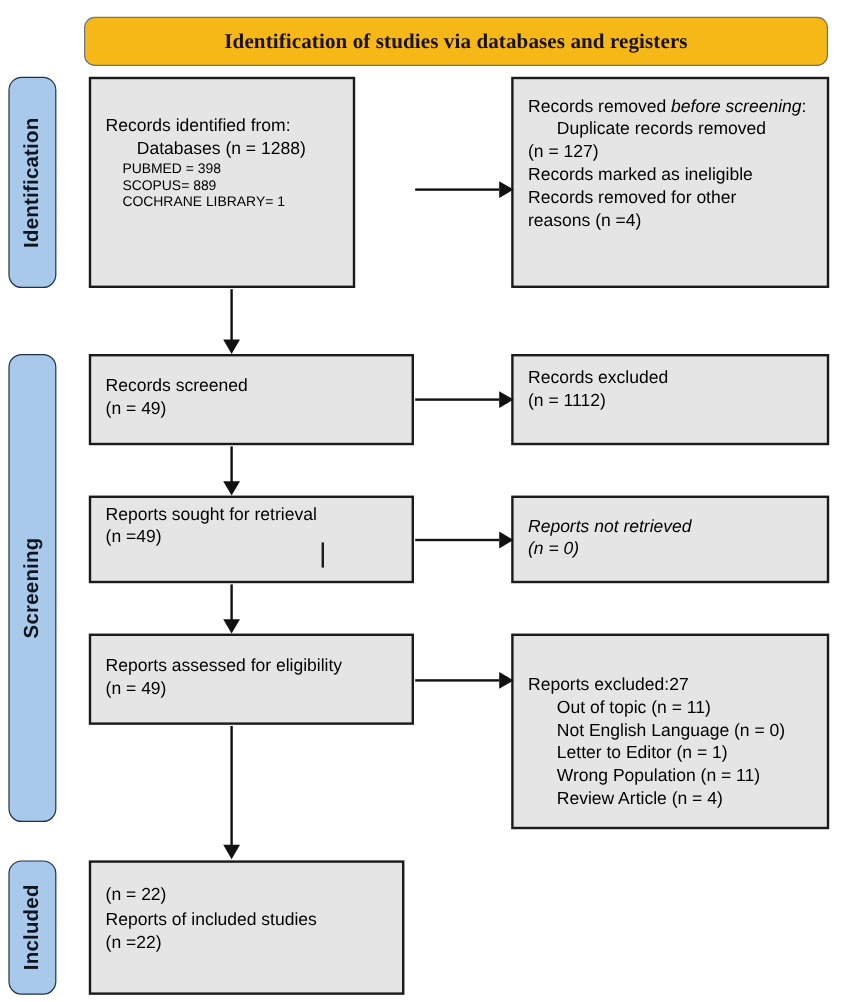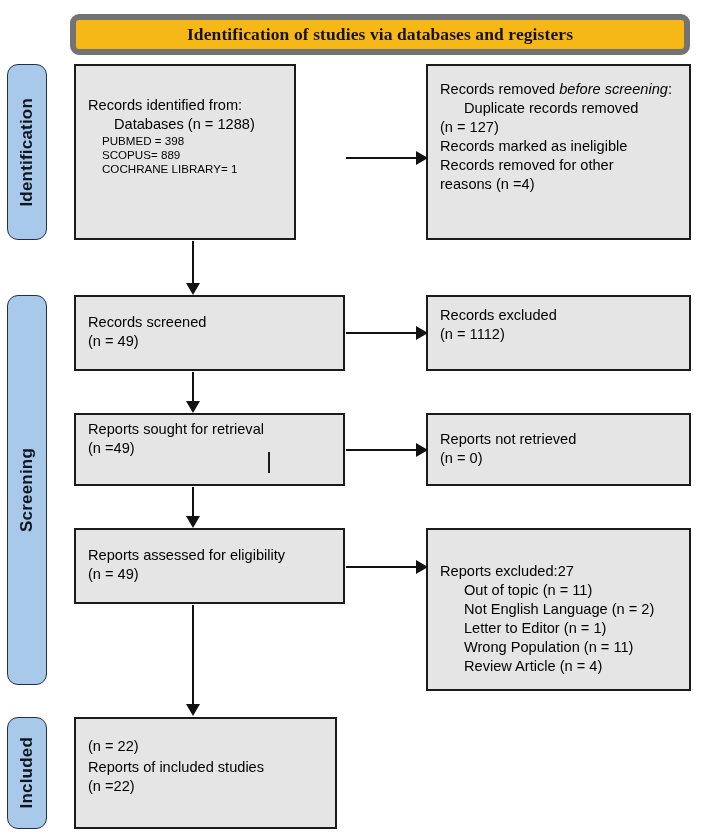--- a/index.html
+++ b/index.html
@@ -21,21 +21,21 @@
   }
 
   
   .banner {
     position: absolute;
     left: 70px;
     top: 14px;
     width: 620px;
     height: 41px;
     background: #f5b816;
-    border: 6px solid #737373;
+    border: 1px solid #737373;
     border-radius: 9px;
     display: flex;
     align-items: center;
     justify-content: center;
     box-sizing: border-box;
   }
   .banner-text {
     font-family: "Liberation Serif", serif;
     font-weight: bold;
     font-size: 17.5px;
@@ -94,21 +94,21 @@
   
   #box-identified      { left: 74px; top: 64px;  width: 222px; height: 176px; padding-top: 30px; }
   #box-screened        { left: 74px; top: 295px; width: 271px; height: 76px;  padding-top: 16px; }
   #box-sought          { left: 74px; top: 413px; width: 271px; height: 73px;  padding-top: 5px; }
   #box-assessed        { left: 74px; top: 528px; width: 271px; height: 76px;  padding-top: 16px; }
   #box-included        { left: 74px; top: 717px; width: 263px; height: 112px; padding-top: 18px; }
 
   
   #box-removed         { left: 426px; top: 64px;  width: 265px; height: 176px; padding-top: 14px; }
   #box-excluded-recs   { left: 426px; top: 295px; width: 265px; height: 76px;  }
-  #box-not-retrieved   { left: 426px; top: 413px; width: 265px; height: 73px;  padding-top: 15px; }
+  #box-not-retrieved   { left: 426px; top: 413px; width: 265px; height: 73px;  padding-top: 15px; font-style: italic; }
   #box-excluded-reps   { left: 426px; top: 528px; width: 265px; height: 163px; padding-top: 32px; }
 
   
   .arrow-v {
     position: absolute;
     left: 192px;
     width: 2px;
     background: #111111;
   }
   .arrow-v::after {
@@ -217,21 +217,21 @@
   </div>
 
   <div class="box" id="box-assessed">
     <p>Reports assessed for eligibility</p>
     <p>(n = 49)</p>
   </div>
 
   <div class="box" id="box-excluded-reps">
     <p>Reports excluded:27</p>
     <p class="indent2">Out of topic (n = 11)</p>
-    <p class="indent2">Not English Language (n = 2)</p>
+    <p class="indent2">Not English Language (n = 0)</p>
     <p class="indent2">Letter to Editor (n = 1)</p>
     <p class="indent2">Wrong Population (n = 11)</p>
     <p class="indent2">Review Article (n = 4)</p>
   </div>
 
   <div class="box" id="box-included">
     <p>(n = 22)</p>
     <p class="vpad">Reports of included studies</p>
     <p>(n =22)</p>
   </div>

